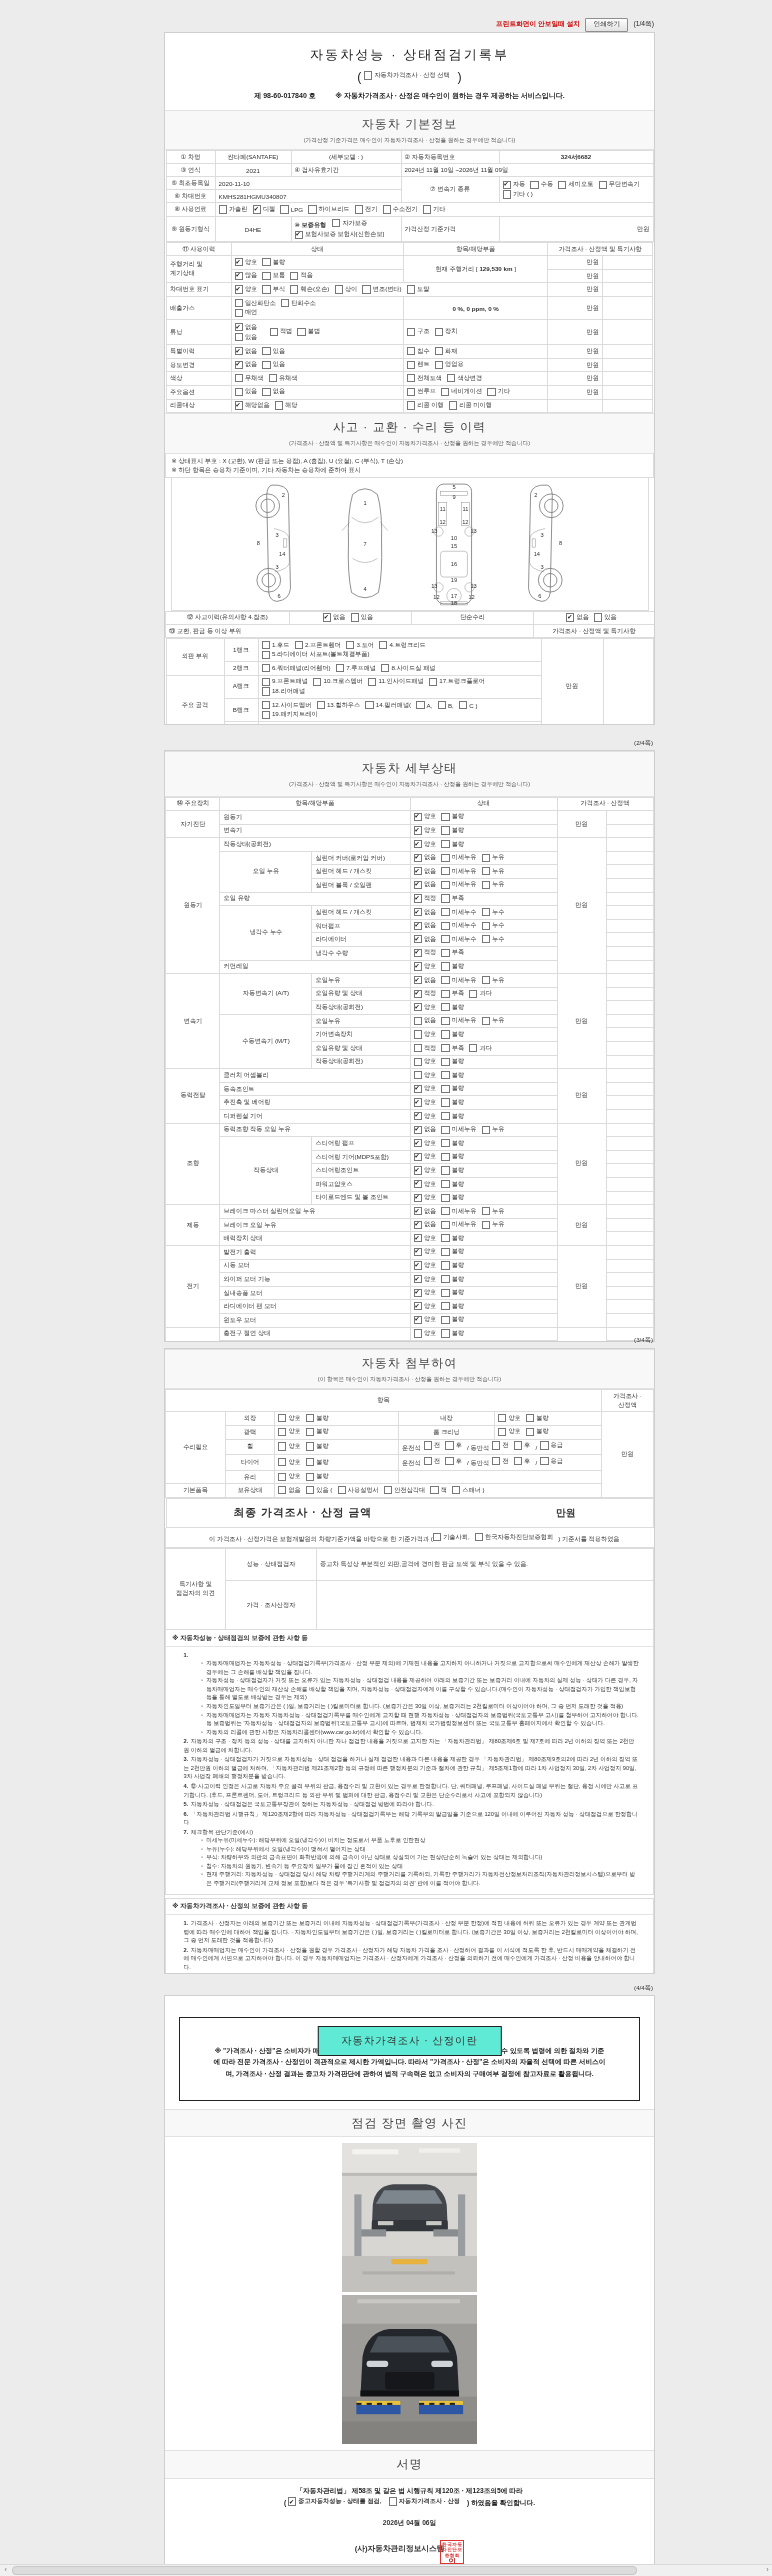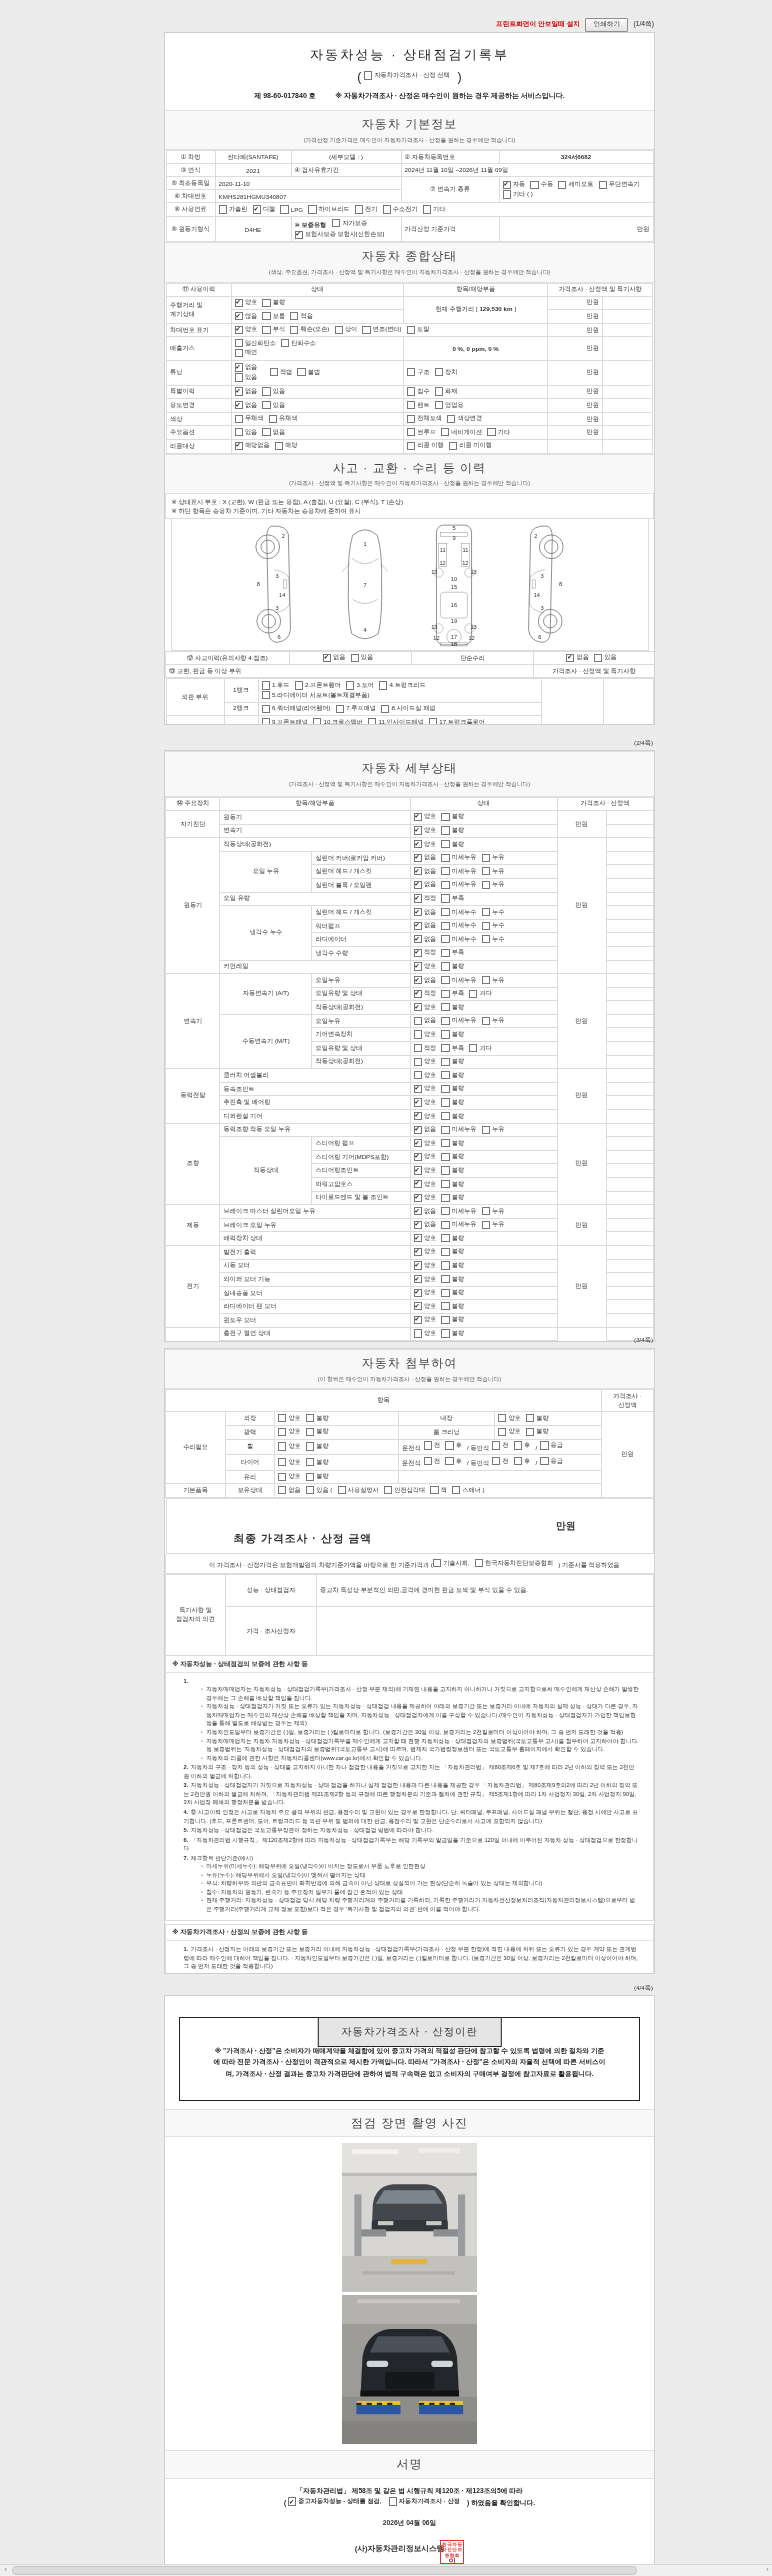--- a/index.html
+++ b/index.html
@@ -48,36 +48,36 @@
   
   .notes{border:0.5px solid #dcdcdc;border-top:none;padding:2.6px 5.2px;font-size:6.2px;line-height:1.5;color:#333;}
   
   .diagbox{border:0.5px solid #dcdcdc;border-top:none;padding:3.1px 0 2.1px;display:flex;justify-content:center;gap:27px;}
   .diagbox svg{display:block;}
   .car{stroke:#666;fill:none;stroke-width:1.4;}
   .carthin{stroke:#888;fill:none;stroke-width:0.9;}
   .dnum{font-size:11px;fill:#333;text-anchor:middle;font-family:"Liberation Sans",sans-serif;}
   
   .pricebox{border:0.5px solid #dcdcdc;margin:0 1px;display:flex;align-items:center;padding:7.2px 0;}
-  .pricebox .pt{font-size:10.8px;color:#333;letter-spacing:1px;margin-left:67px;font-weight:bold;margin-top:26px;}
+  .pricebox .pt{font-size:10.8px;color:#333;letter-spacing:1px;margin-left:67px;font-weight:bold;}
   .pricebox .pu{font-size:9.8px;font-weight:bold;margin-left:auto;margin-right:77px;}
   .basisnote{border:0.5px solid #dcdcdc;border-top:none;font-size:6.2px;text-align:center;padding:3.6px 10.3px;line-height:1.6;}
   
   .nwrap{border:0.5px solid #dcdcdc;border-top:none;}
   .nhead{border-bottom:0.5px solid #e4e4e4;padding:3.1px 6.2px;font-size:6.4px;font-weight:bold;color:#333;}
   .nbody{padding:4.1px 13.4px 5.2px 17.5px;}
   .nitem{font-size:5.7px;line-height:1.5;margin-bottom:1px;}
   .nnum{font-weight:bold;margin-right:2.6px;}
   .nbul{padding-left:17.5px;}
   .nbli{display:flex;font-size:5.7px;line-height:1.5;}
   .nmark{margin-right:3.1px;}
   
   .explainwrap{position:relative;margin:20.6px 14.4px 0;}
   .explainbox{border:1px solid #222;margin-top:14.4px;padding:27px 31px 20.6px;}
-  .explaintitle{position:absolute;top:0;left:50%;transform:translateX(-50%);background:#e5e5e5;
+  .explaintitle{position:absolute;top:9px;left:50%;transform:translateX(-50%);background:#5eead4;
       border:1px solid #222;padding:7.2px 23px;font-size:10.3px;letter-spacing:1px;color:#333;}
   .explainbody{font-size:6.7px;font-weight:bold;line-height:1.75;text-align:center;color:#222;}
   .photos{display:flex;flex-direction:column;align-items:center;gap:3.1px;padding:5.2px 0 6.2px;}
   .photos svg{display:block;}
   .signblock{text-align:center;padding-top:6.2px;}
   .lawline{font-size:6.7px;font-weight:bold;line-height:1.7;color:#222;}
   .signdate{font-size:6.7px;font-weight:bold;margin-top:10.3px;}
   .orgline{font-size:7.7px;font-weight:bold;margin-top:9.3px;position:relative;display:inline-block;}
   .seal-sq{display:inline-block;width:24px;height:24px;border:1px solid #d33;color:#d33;font-size:4.6px;
      line-height:5.7px;vertical-align:middle;margin-left:-4.1px;text-align:center;overflow:hidden;
@@ -213,24 +213,20 @@
                 <span class="chk on"></span>
                 <span class="cbl">보험사보증 보험사[신한손보]</span>
               </span></span>
       </td>
       <td class="labl">가격산정 기준가격</td>
       <td class="rgt" colspan="2">만원</td>
     </tr>
   </tbody>
     </table>
 
-  <div class="secbar">
-    <div class="st">자동차 종합상태</div>
-    <div class="sc">(색상, 주요옵션, 가격조사 · 산정액 및 특기사항은 매수인이 자동차가격조사 · 산정을 원하는 경우에만 적습니다)</div>
-  </div>
 
   <table>
     <colgroup>
         <col style="width:58px">
         <col style="width:155px">
         <col style="width:130px">
         <col style="width:49px">
         <col style="width:45px">
       </colgroup>
     <tbody>
@@ -1454,21 +1450,21 @@
 
 <div class="plabel" style="top:1984px;">(4/4쪽)</div>
 <div class="page" style="top:1995px;height:573px;">
   <div class="explainwrap">
     <div class="explainbox">
       <div class="explainbody">※ "가격조사 · 산정"은 소비자가 매매계약을 체결함에 있어 중고차 가격의 적절성 판단에 참고할 수 있도록 법령에 의한 절차와 기준에 따라 전문 가격조사 · 산정인이 객관적으로 제시한 가액입니다. 따라서 "가격조사 · 산정"은 소비자의 자율적 선택에 따른 서비스이며, 가격조사 · 산정 결과는 중고차 가격판단에 관하여 법적 구속력은 없고 소비자의 구매여부 결정에 참고자료로 활용됩니다.</div>
     </div>
     <div class="explaintitle">자동차가격조사 · 산정이란</div>
   </div>
 
-  <div class="secbar" style="margin-top:7.2px;">
+  <div class="secbar" style="margin-top:7.2px;font-family:Liberation Serif, serif;">
     <div class="st">점검 장면 촬영 사진</div>
   </div>
 
   <div class="photos">
     <svg width="135" height="149" viewBox="0 0 263 290">
       <rect width="263" height="290" fill="#d7d6d2"></rect>
       <rect x="0" y="0" width="263" height="60" fill="#e3e2de"></rect>
       <rect x="20" y="12" width="90" height="10" fill="#f4f3ef"></rect>
         <rect x="150" y="10" width="80" height="9" fill="#f0efeb"></rect>
       <rect x="0" y="58" width="263" height="6" fill="#bcbbb7"></rect>

